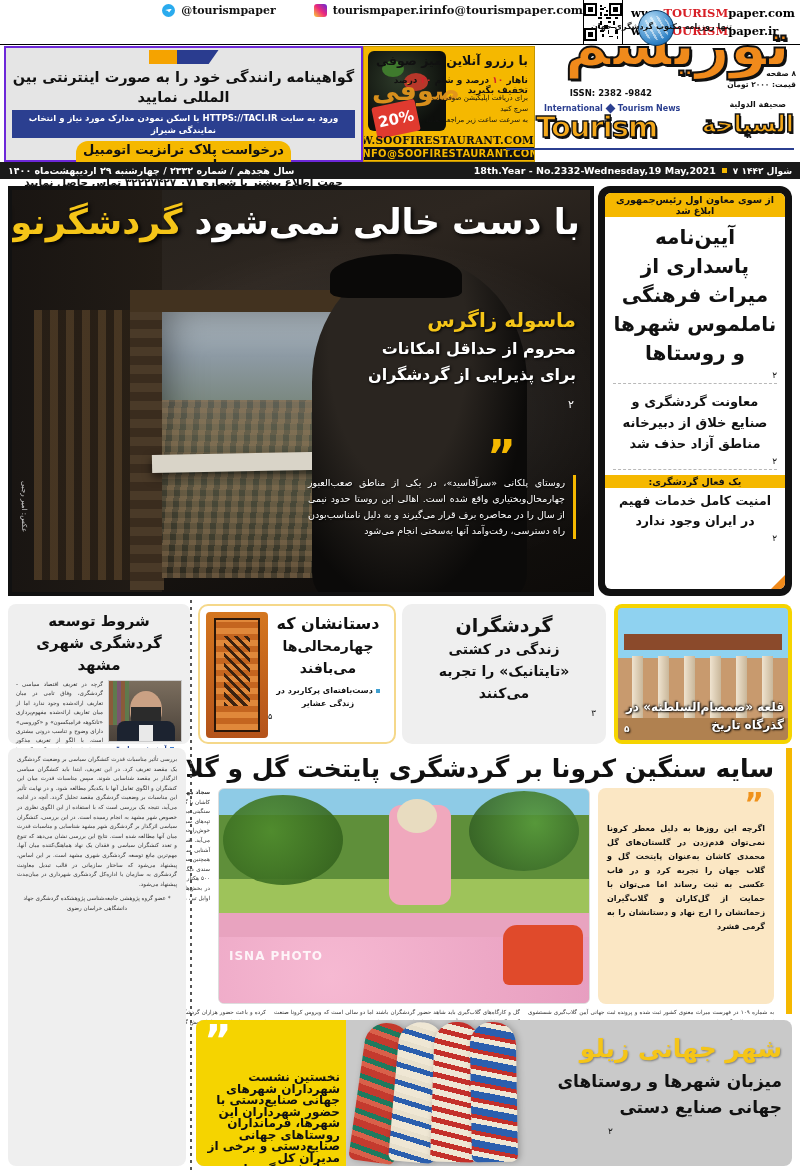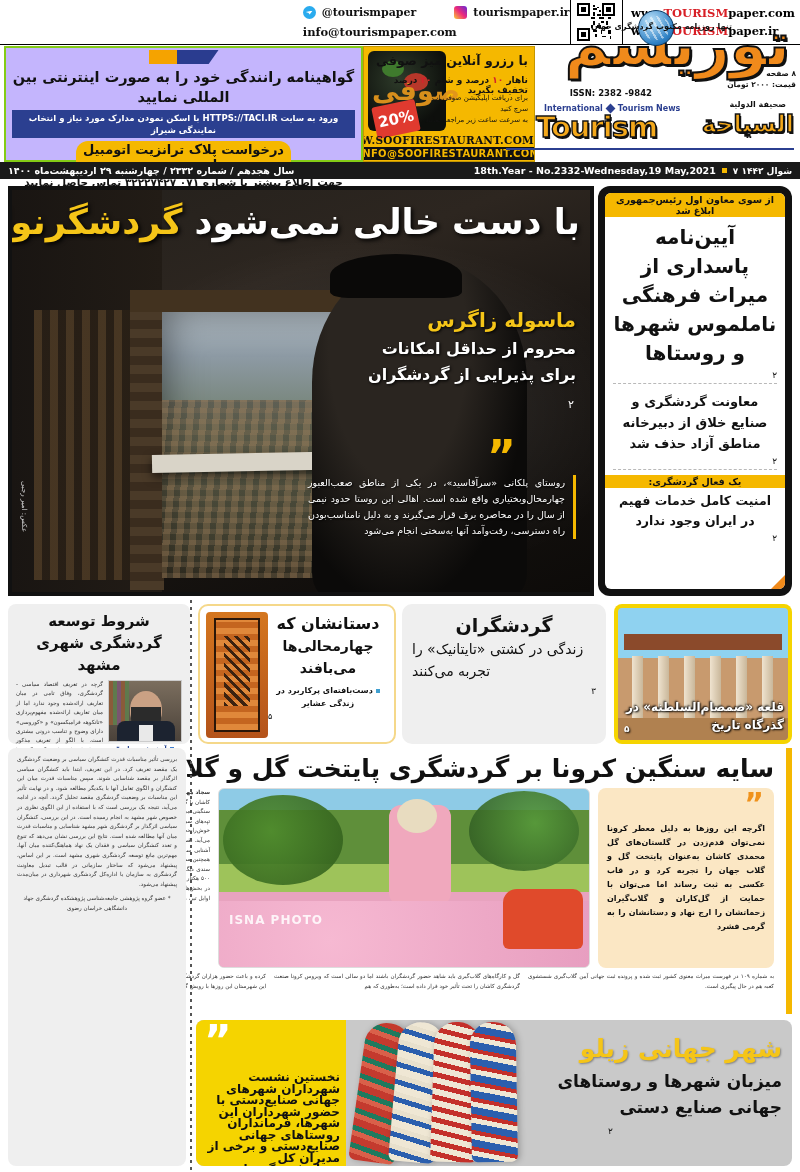--- a/index.html
+++ b/index.html
@@ -16,21 +16,21 @@
   .topbar { display:flex; height:45px; border-bottom:1px solid #000; }
   .tb-urls {
     width:178px; display:flex; flex-direction:column; justify-content:center;
     padding-right:6px; direction:ltr; text-align:left; padding-left:8px;
     border-left:1px solid #000;
   }
   .tb-urls div { font-family:"DejaVu Serif","Liberation Serif",serif; font-size:11.5px; font-weight:700; line-height:18px; color:#000; }
   .tb-urls .red { color:#d81f26; }
   .tb-qr { width:54px; display:flex; align-items:center; justify-content:center; border-left:1px solid #000; }
   .qr { width:38px; height:38px; }
-  .tb-social { flex:1; direction:ltr; display:flex; flex-direction:column; justify-content:center; padding-left:12px; }
+  .tb-social { flex:1; direction:ltr; display:flex; flex-direction:row; justify-content:center; padding-left:12px; }
   .soc-row { display:flex; align-items:center; gap:6px; height:20px; }
   .soc-row2 { display:flex; align-items:center; height:20px; }
   .ic { width:13px; height:13px; border-radius:3px; display:inline-block; flex:none; }
   .ic.tg { background:#2aabee; border-radius:50%; position:relative; }
   .ic.tg:after{ content:""; position:absolute; left:3px; top:5px; width:7px; height:4px; background:#fff; clip-path:polygon(0 40%,100% 0,55% 100%,40% 62%); }
   .ic.ig { background:linear-gradient(45deg,#f9ce34,#ee2a7b,#6228d7); }
   .ic.ig:after{ content:""; position:absolute; }
   .soc-txt { font-family:"DejaVu Serif","Liberation Serif",serif; font-size:11px; font-weight:700; color:#111; }
   .soc-mail { font-family:"DejaVu Serif","Liberation Serif",serif; font-size:11.5px; font-weight:700; color:#111; }
   .tb-right { width:300px; }
@@ -47,21 +47,21 @@
   .ad-soofi .dish:after{content:"";position:absolute;left:36px;top:22px;width:24px;height:18px;background:#b8372a;border-radius:50%;}
   .ad-soofi .brand { position:absolute; left:8px; top:28px; font-size:27px; font-weight:700; color:#e2951c; opacity:.95;}
   .ad-soofi .badge { position:absolute; left:10px; top:56px; width:44px; height:32px; background:#e03a2f; transform:rotate(-12deg); color:#fff; font-size:15px; font-weight:700; display:flex; align-items:center; justify-content:center; border-radius:3px;}
   .ad-soofi .l1 { position:absolute; right:6px; top:6px; font-size:12.5px; font-weight:700; color:#111; }
   .ad-soofi .l2 { position:absolute; right:6px; top:28px; font-size:9px; font-weight:700; color:#111; }
   .ad-soofi .l2 b{ color:#d4232b; }
   .ad-soofi .l3 { position:absolute; right:6px; top:46px; width:110px; font-size:7px; color:#111; line-height:11px; text-align:right;}
   .ad-soofi .web { position:absolute; left:0; right:0; bottom:15px; text-align:center; font-family:"DejaVu Serif",serif; font-size:10.5px; font-weight:700; color:#111; letter-spacing:.3px;}
   .ad-soofi .mail { position:absolute; left:0; right:0; bottom:1px; height:13px; background:#111; color:#f5b800; font-size:10px; font-weight:700; display:flex; align-items:center; justify-content:center; letter-spacing:.3px;}
 
-  .ad-taci { flex:1; margin-left:4px; background:#c4b5fd; border:2px solid #84cc16; position:relative; padding:3px 6px; }
+  .ad-taci { flex:1; margin-left:4px; background:#e5e5e5; border:2px solid #6d28d9; position:relative; padding:3px 6px; }
   .ad-taci .flag { position:absolute; right:50%; top:2px; transform:translateX(50%); width:70px; height:14px;
      background:linear-gradient(90deg,#f5a300 0 40%,#2a3c8f 40% 100%); clip-path:polygon(0 0,100% 0,86% 100%,0 100%); }
   .ad-taci .hl { margin-top:16px; text-align:center; font-size:14.5px; font-weight:700; color:#111; line-height:20px; }
   .ad-taci .blue { margin-top:3px; background:#2b3f90; color:#fff; font-size:8.5px; font-weight:700; text-align:center; padding:2px 4px; line-height:12px;}
   .ad-taci .oval { margin:3px auto 0; width:215px; background:#f5b800; border-radius:12px; color:#111; font-size:13px; font-weight:700; text-align:center; padding:1px 0;}
   .ad-taci .phone { margin-top:3px; text-align:center; font-size:10.5px; font-weight:700; color:#111;}
   .ad-taci .foot { margin-top:3px; display:flex; justify-content:space-between; align-items:center; font-size:10.5px; font-weight:700;}
   .ad-taci .foot .b { color:#2b3f90; }
   .ad-taci .foot .k { color:#111; }
 
@@ -186,21 +186,21 @@
   .mbs-pg { font-size:8px; color:#111; text-align:left; margin-top:2px;}
   .mbs-img { width:62px; height:126px; border-radius:4px; position:relative; overflow:hidden;
      background:linear-gradient(180deg,#d4761f,#b4531a); }
   .mbs-img:before{ content:""; position:absolute; inset:6px 8px; border:2px solid #2a1608;
      background:repeating-linear-gradient(0deg,#e0883a 0 6px,#c4651f 6px 12px); }
   .mbs-img:after{ content:""; position:absolute; left:18px; top:24px; width:26px; height:70px;
      background:repeating-linear-gradient(45deg,#3b2210 0 3px,transparent 3px 7px); }
 
   .mb-titanic { right:186px; width:204px; background:#efefef; border-radius:10px; padding:8px 10px; }
   .mbt-t1 { text-align:center; font-size:19px; font-weight:700; color:#111; line-height:26px;}
-  .mbt-t2 { text-align:left; font-size:14px; font-weight:400; color:#111; line-height:22px;}
+  .mbt-t2 { text-align:center; font-size:14px; font-weight:700; color:#111; line-height:22px;}
   .mbt-pg { font-size:9px; color:#111; margin-top:4px;}
 
   .mb-castle { right:0; width:178px; background:#f5d400; border-radius:8px; padding:4px; }
   .mbc-img { width:100%; height:100%; border-radius:4px; position:relative; overflow:hidden;
      background:linear-gradient(180deg,#8fd2f0 0 38%,#c89a6e 38% 100%); }
   .mbc-img .col { position:absolute; bottom:18px; width:11px; height:66px; background:linear-gradient(90deg,#efe3cf,#c9b79a);}
   .mbc-img .roof { position:absolute; left:6px; right:6px; top:26px; height:16px; background:#8b4a2b; }
   .mbc-img .base { position:absolute; left:0; right:0; bottom:0; height:22px; background:#b08150;}
   .mbc-cap { position:absolute; right:4px; bottom:6px; text-align:right; font-size:12px; font-weight:700;
      color:#fff; text-shadow:1px 1px 2px #000,-1px -1px 2px #000; line-height:18px; }
@@ -209,21 +209,21 @@
   
   .article { position:absolute; left:8px; top:748px; width:784px; height:266px;
      background:#fff; border-right:6px solid #f5b800; }
   .art-title { text-align:right; padding:4px 12px 2px; font-size:25px; font-weight:700; color:#111; line-height:34px; }
   .art-body { display:flex; gap:8px; padding:0 12px; }
   .art-col { font-size:5.6px; line-height:9.6px; text-align:justify; color:#333; }
   .art-col-r { width:190px; }
   .art-pull { width:176px; background:#fbe7c4; border-radius:8px; padding:8px 9px; position:relative; }
   .art-pull .qm { position:absolute; right:10px; top:4px; font-size:30px; line-height:24px; color:#f0921b; font-weight:700;}
   .art-pull p { margin-top:26px; font-size:8px; line-height:14px; font-weight:700; color:#111; text-align:justify; }
-  .art-photo { flex:1; height:180px; border-radius:6px; position:relative; overflow:hidden;
+  .art-photo { flex:1; height:216px; border-radius:6px; position:relative; overflow:hidden;
      border:1px solid #ddd;
      background:linear-gradient(180deg,#8ecbe6 0 12%,#5f8f3a 12% 42%,#9ec35a 42% 58%,#e8a3bf 58% 100%); }
   .art-photo .bush { position:absolute; left:4px; top:6px; width:120px; height:90px;
      background:radial-gradient(circle at 40% 40%,#4e8b2c,#2f5a1b); border-radius:50%; opacity:.9;}
   .art-photo .bush2 { position:absolute; right:10px; top:2px; width:110px; height:80px;
      background:radial-gradient(circle at 60% 40%,#56993a,#2d5520); border-radius:50%; opacity:.9;}
   .art-photo .person { position:absolute; left:46%; top:16px; width:62px; height:100px; background:#f0a8bd; border-radius:12px;}
   .art-photo .scarf { position:absolute; left:48%; top:10px; width:40px; height:34px; background:#e8dcc0; border-radius:50%;}
   .art-photo .petals { position:absolute; left:0; right:0; bottom:0; height:66px;
      background:radial-gradient(circle at 30% 60%,#f6b9d2,#edA8c6 60%,#e79ec0); }

